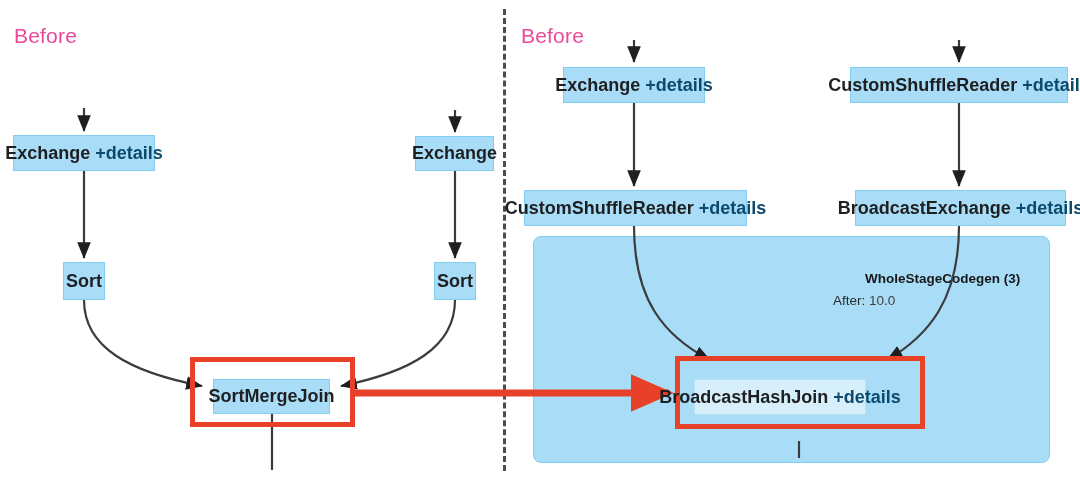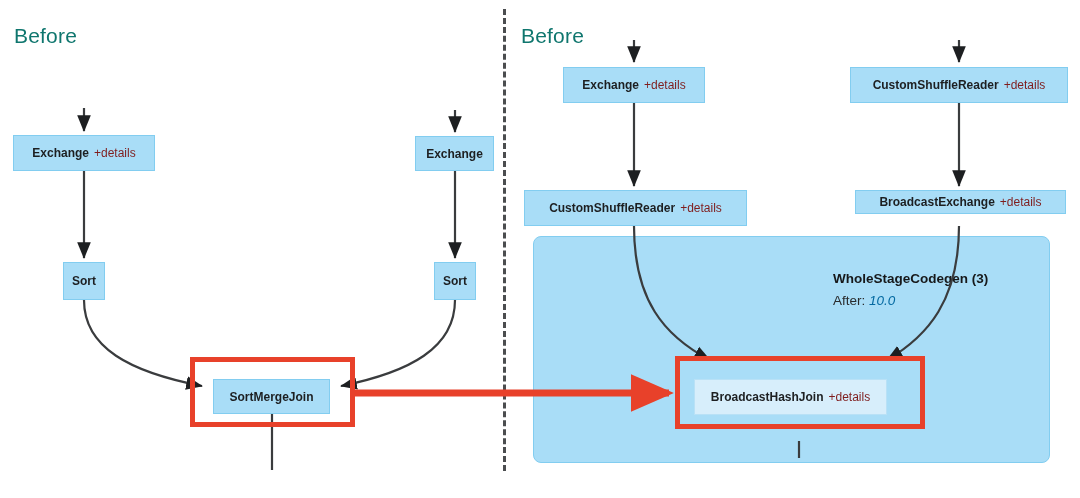--- a/index.html
+++ b/index.html
@@ -18,44 +18,44 @@
   svg.edges {
     position: absolute;
     left: 0; top: 0;
     width: 1080px;
     height: 498px;
     pointer-events: none;
   }
   .section-title {
     position: absolute;
     font-size: 21px;
-    color: #0f766e;
+    color: #ec4899;
     letter-spacing: 0.2px;
     white-space: nowrap;
   }
   .node {
     position: absolute;
     box-sizing: border-box;
     background: #a9ddf7;
     border: 1.5px solid #82cdf0;
     border-radius: 0;
     display: flex;
     align-items: center;
     justify-content: center;
     white-space: nowrap;
-    font-size: 12px;
+    font-size: 18px;
     color: #222426;
   }
   .node .nm {
     font-weight: bold;
     color: #1d1f21;
   }
   .node .det {
-    color: #7f1d1d;
-    font-weight: normal;
+    color: #0c4a6e;
+    font-weight: bold;
     margin-left: 5px;
   }
   .node.inner-pale {
     background: #d7eefb;
     border-color: #b9e1f6;
   }
   .cluster {
     position: absolute;
     box-sizing: border-box;
     background: #a9ddf7;
@@ -65,24 +65,24 @@
   .cluster-label {
     position: absolute;
     font-size: 13.5px;
     line-height: 22px;
     color: #2a2c2e;
     white-space: nowrap;
   }
   .cluster-label .row-title {
     font-weight: bold;
     color: #16181a;
+    margin-left: 32px;
   }
   .cluster-label .lnk {
-    color: #0369a1;
-    font-style: italic;
+    color: #404040;
   }
   .highlight-box {
     position: absolute;
     box-sizing: border-box;
     border: 5px solid #e8412a;
     background: transparent;
   }
   .divider {
     position: absolute;
     border-left: 3.5px dashed #4b4d4f;
@@ -187,25 +187,25 @@
   <div class="node" style="left:850px; top:67px; width:218px; height:36px;">
     <span class="nm">CustomShuffleReader</span>
     <span class="det">+details</span>
   </div>
 
   <div class="node" style="left:524px; top:190px; width:223px; height:36px;">
     <span class="nm">CustomShuffleReader</span>
     <span class="det">+details</span>
   </div>
 
-  <div class="node" style="left:855px; top:190px; width:211px; height:24px;">
+  <div class="node" style="left:855px; top:190px; width:211px; height:36px;">
     <span class="nm">BroadcastExchange</span>
     <span class="det">+details</span>
   </div>
 
   <div class="highlight-box" style="left:675px; top:356px; width:250px; height:73px;"></div>
 
-  <div class="node inner-pale" style="left:694px; top:379px; width:193px; height:36px;">
+  <div class="node inner-pale" style="left:694px; top:379px; width:172px; height:36px;">
     <span class="nm">BroadcastHashJoin</span>
     <span class="det">+details</span>
   </div>
 
 </div>
 
 </body></html>

